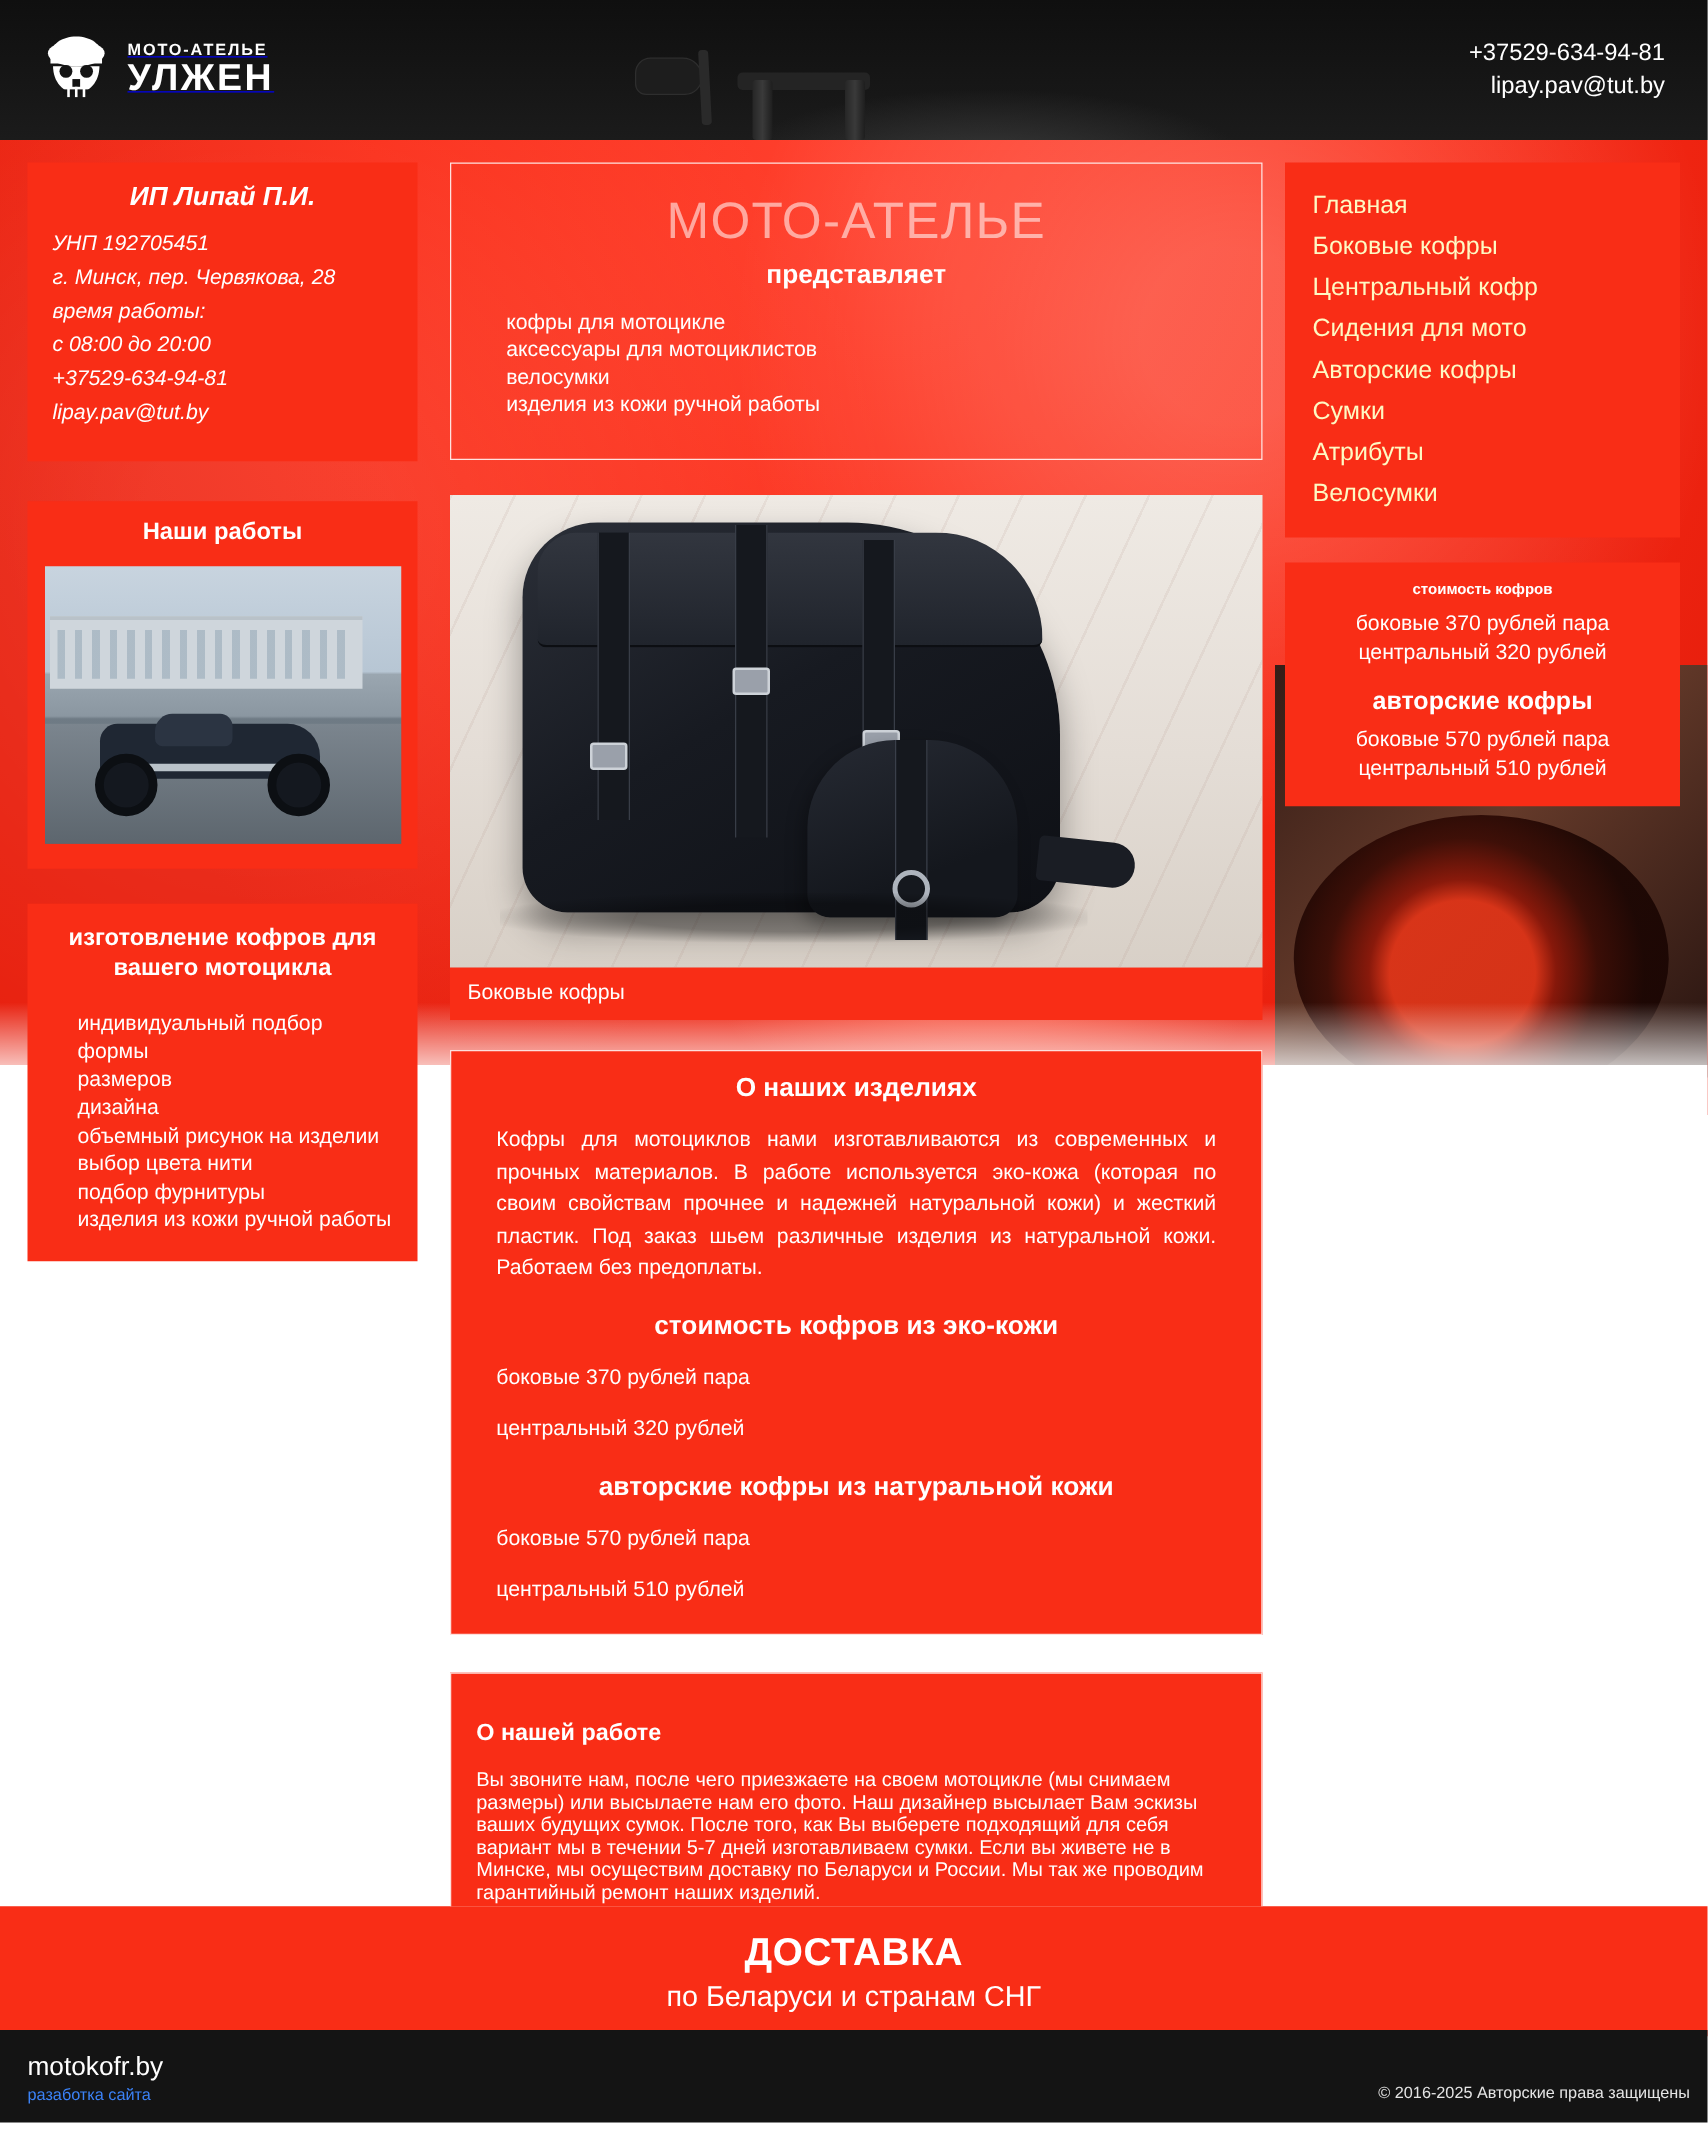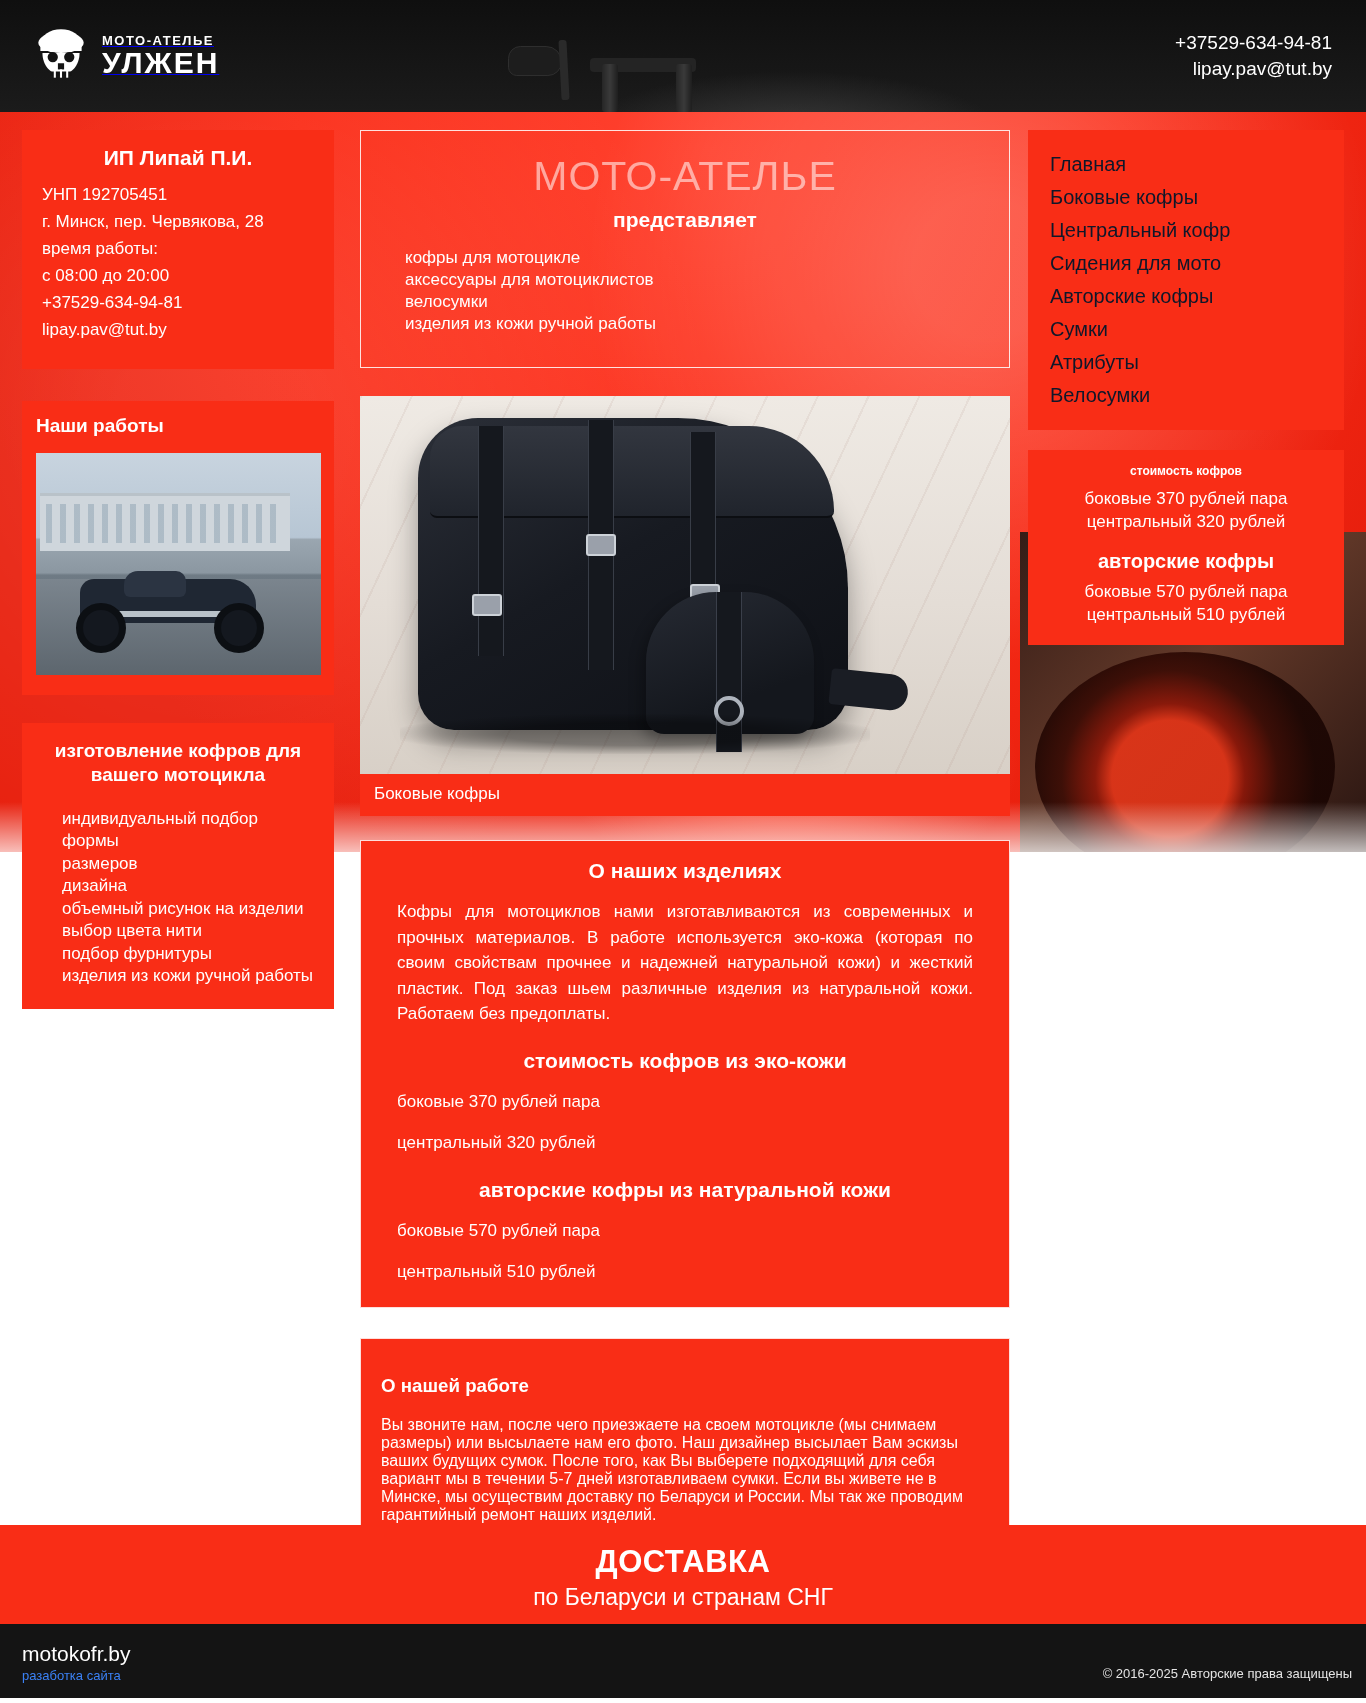--- a/index.html
+++ b/index.html
@@ -108,28 +108,28 @@
   }
 
   .content { position: relative; z-index: 3; }
 
   .red { background: #f92d16; color: #ffffff; }
   .outline { border: 1px solid rgba(255,255,255,.85); }
 
   
   .col-left { position: absolute; left: 22px; top: 18px; width: 312px; }
 
-  .box-ip { padding: 16px 20px 22px 20px; }
+  .box-ip { padding: 16px 20px 22px 20px; font-style: italic; }
   .box-ip h2 {
     margin: 0 0 14px 0; font-size: 21px; text-align: center; font-weight: bold;
   }
   .box-ip p { margin: 0 0 5px 0; font-size: 17px; line-height: 1.3; }
 
   .box-works { margin-top: 32px; padding: 14px 14px 20px 14px; }
-  .box-works h3 { margin: 0 0 16px 0; font-size: 19px; text-align: left; font-weight: bold; }
+  .box-works h3 { margin: 0 0 16px 0; font-size: 19px; text-align: center; font-weight: bold; }
   .photo-moto {
     width: 285px; height: 222px; margin: 0 auto;
     background:
       linear-gradient(180deg, #c8d4df 0%, #b7c6d4 38%, #9aa6b0 39%, #8b97a1 54%, #6f7b85 55%, #5a646d 100%);
     position: relative; overflow: hidden;
   }
   .ph-building {
     position: absolute; left: 4px; top: 40px; width: 250px; height: 58px;
     background: #cfd6dc; border-top: 3px solid #b9c2c9;
   }
@@ -258,21 +258,21 @@
     margin: 22px 0 10px 0; font-size: 21px; text-align: center; font-weight: bold;
   }
   .price-line { margin: 0; font-size: 17px; text-align: center; line-height: 1.35; }
 
   .work-box { margin-top: 30px; padding: 18px 20px 26px 20px; }
 
   
   .col-right { position: absolute; left: 1028px; top: 18px; width: 316px; }
   .nav { padding: 18px 0 18px 0; }
   .nav a {
-    display: block; color: #0f172a; text-decoration: none;
+    display: block; color: #fef9c3; text-decoration: none;
     font-size: 20px; padding: 5px 0 5px 22px;
   }
 
   .contact-box { margin-top: 22px; padding: 14px 10px 18px 10px; }
   .contact-box h3 {
     margin: 0 0 14px 0; font-size: 19px; text-align: center; font-weight: bold;
   }
   .socials { display: flex; justify-content: center; gap: 14px; }
   .soc {
     width: 36px; height: 36px; border-radius: 50%;

